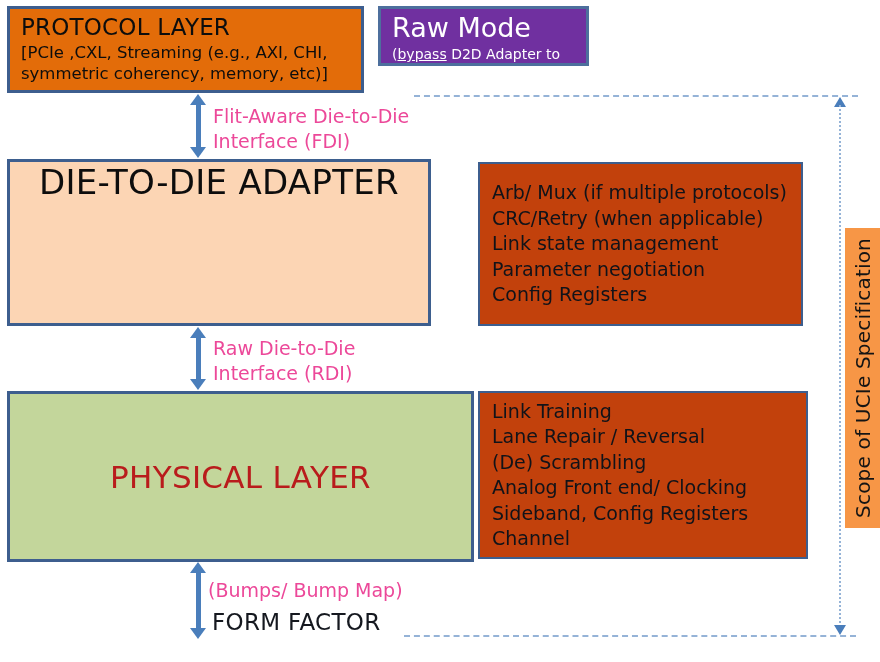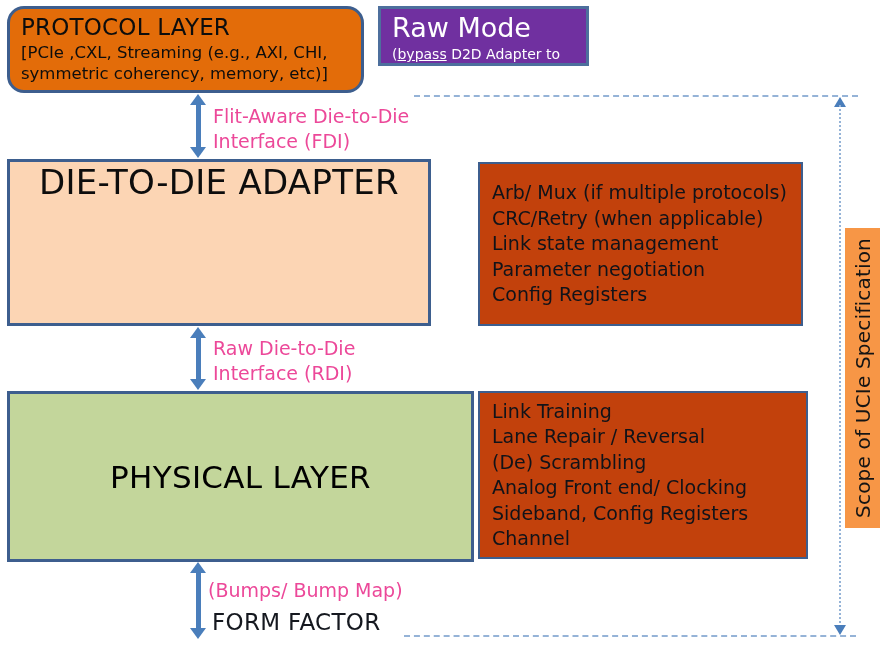--- a/index.html
+++ b/index.html
@@ -12,21 +12,20 @@
     background: #ffffff;
     overflow: hidden;
   }
   .box { position: absolute; border: 3px solid #3d5e8e; }
 
   
   .protocol-box {
     left: 7px; top: 6px; width: 357px; height: 87px;
     background: #e36c09; color: #0d0d0d;
     padding: 5px 10px 0 11px;
-    border-radius: 17px;
   }
   .protocol-title { font-size: 23px; letter-spacing: 0.2px; }
   .protocol-sub { font-size: 16.5px; line-height: 21px; margin-top: 2px; }
 
   
   .raw-box {
     left: 378px; top: 6px; width: 211px; height: 60px;
     background: #7030a0; color: #ffffff;
     border-color: #4d6f9d;
     padding: 3px 8px 0 11px;
@@ -39,21 +38,21 @@
   .adapter-box {
     left: 7px; top: 159px; width: 424px; height: 167px;
     background: #fcd5b4; color: #0d0d0d;
     display: flex; justify-content: center;
   }
   .adapter-title { font-size: 34px; letter-spacing: 0.3px; }
 
   
   .physical-box {
     left: 7px; top: 391px; width: 467px; height: 171px;
-    background: #c3d69b; color: #000000;
+    background: #c3d69b; color: #b91c1c;
     display: flex; align-items: center; justify-content: center;
   }
   .physical-title { font-size: 31px; letter-spacing: 0.3px; }
 
   
   .func-box {
     position: absolute; background: #c2410c; border: 2px solid #3d5e8e;
     color: #111319; font-size: 19px; line-height: 25.5px;
     display: flex; flex-direction: column; justify-content: center;
     padding-left: 12px; padding-right: 4px;

